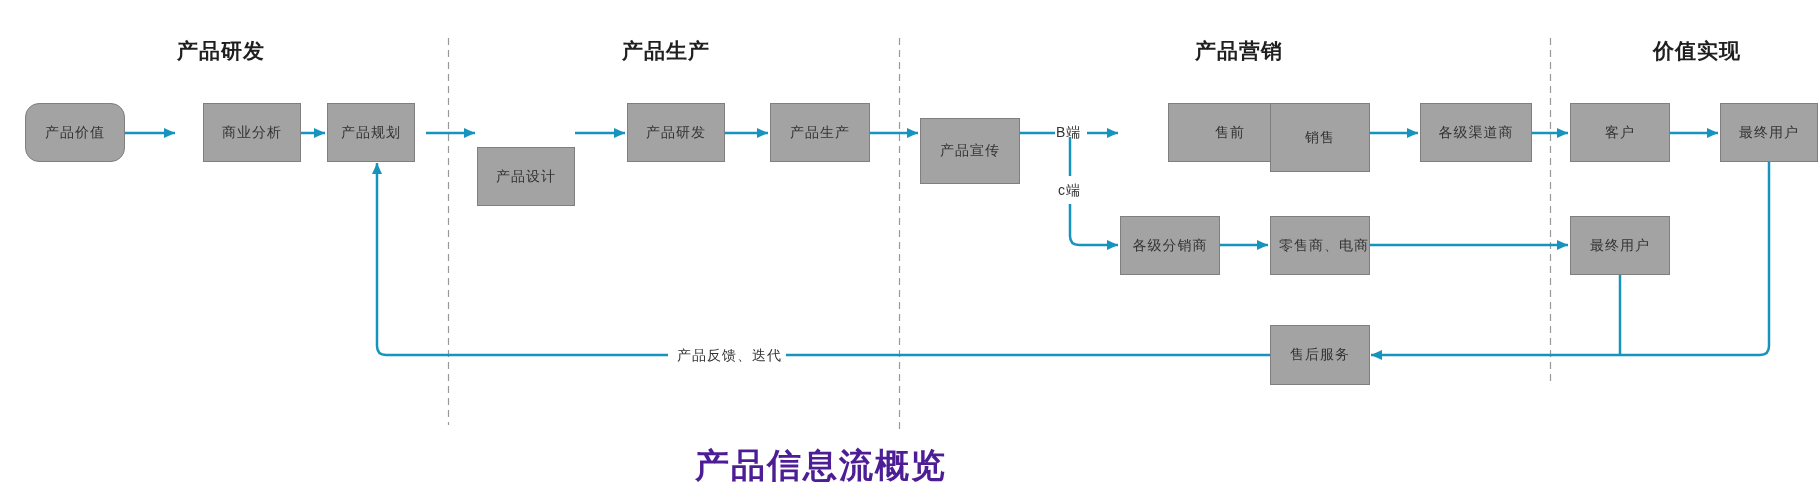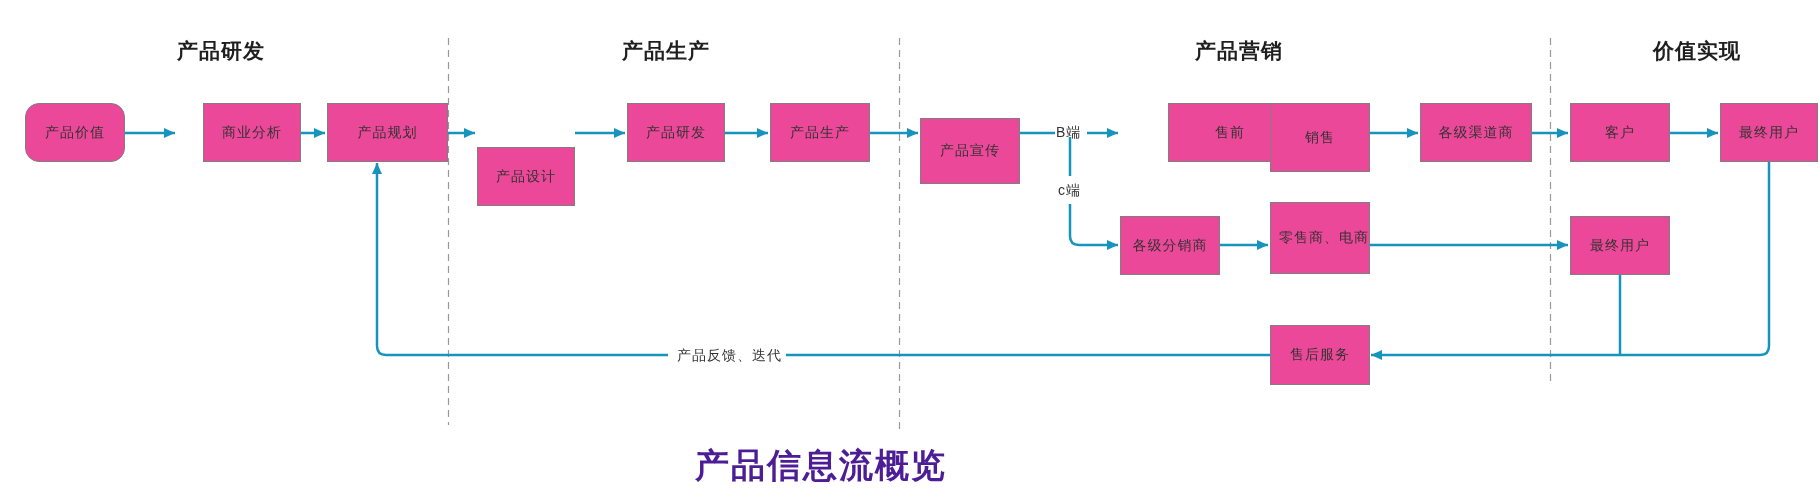--- a/index.html
+++ b/index.html
@@ -2,21 +2,21 @@
 <html><head>
 <meta charset="utf-8">
 <style>
   html,body { margin:0; padding:0; background:#ffffff; }
   .canvas {
     position:relative; width:1820px; height:488px; background:#ffffff;
     font-family:"Liberation Sans", "DejaVu Sans", sans-serif; overflow:hidden;
   }
   .connectors { position:absolute; left:0; top:0; width:1820px; height:488px; }
   .node {
-    position:absolute; box-sizing:border-box; background:#ec4899;
+    position:absolute; box-sizing:border-box; background:#a3a3a3;
     border:1px solid #7f7f7f; color:#333333; font-size:14px;
     display:flex; align-items:center; justify-content:center;
     text-align:center; letter-spacing:1px; z-index:2;
   }
   .node.rounded { border-radius:14px; }
   .section-title {
     position:absolute; transform:translateX(-50%); white-space:nowrap;
     font-size:21px; font-weight:bold; color:#1f1f1f; z-index:2; letter-spacing:1px;
   }
   .edge-label {
@@ -75,33 +75,33 @@
     </g>
   </svg>
 
   <div class="section-title" style="left:221px; top:37px;">产品研发</div>
   <div class="section-title" style="left:666px; top:37px;">产品生产</div>
   <div class="section-title" style="left:1239px; top:37px;">产品营销</div>
   <div class="section-title" style="left:1697px; top:37px;">价值实现</div>
 
   <div class="node rounded" style="left:25px; top:103px; width:100px; height:59px;">产品价值</div>
   <div class="node" style="left:177px; top:103px; width:98px; height:59px;margin-left:26px;">商业分析</div>
-  <div class="node" style="left:327px; top:103px; width:121px; height:59px;">产品规划</div>
+  <div class="node" style="left:327px; top:103px; width:88px; height:59px;">产品规划</div>
   <div class="node" style="left:477px; top:103px; width:98px; height:59px;margin-top:44px;">产品设计</div>
   <div class="node" style="left:627px; top:103px; width:98px; height:59px;">产品研发</div>
   <div class="node" style="left:770px; top:103px; width:100px; height:59px;">产品生产</div>
   <div class="node" style="left:920px; top:118px; width:100px; height:66px;">产品宣传</div>
   <div class="node" style="left:1120px; top:103px; width:124px; height:59px;margin-left:48px;">售前</div>
   <div class="node" style="left:1270px; top:103px; width:100px; height:69px;">销售</div>
   <div class="node" style="left:1420px; top:103px; width:112px; height:59px;">各级渠道商</div>
   <div class="node" style="left:1570px; top:103px; width:100px; height:59px;">客户</div>
   <div class="node" style="left:1720px; top:103px; width:98px; height:59px;">最终用户</div>
 
   <div class="node" style="left:1120px; top:216px; width:100px; height:59px;">各级分销商</div>
-  <div class="node" style="left:1270px; top:202px; width:100px; height:72px;padding-left:8px;">零售商、电商</div>
+  <div class="node" style="left:1270px; top:216px; width:100px; height:59px;padding-left:8px;">零售商、电商</div>
   <div class="node" style="left:1570px; top:216px; width:100px; height:59px;">最终用户</div>
 
   <div class="node" style="left:1270px; top:325px; width:100px; height:60px;">售后服务</div>
 
   <div class="edge-label" style="left:1056px; top:124px;">B端</div>
   <div class="edge-label" style="left:1058px; top:182px;">c端</div>
   <div class="edge-label" style="left:677px; top:347px;font-family:Liberation Mono, monospace;">产品反馈、迭代</div>
 
   <div class="diagram-title" style="left:821px; top:443px;">产品信息流概览</div>
 

